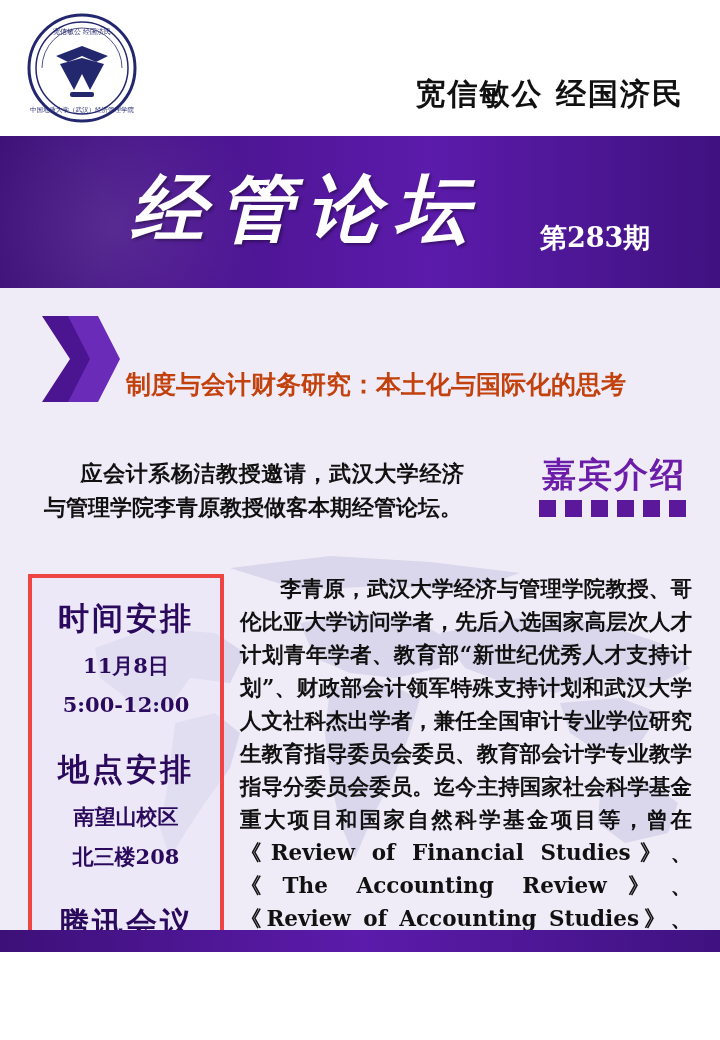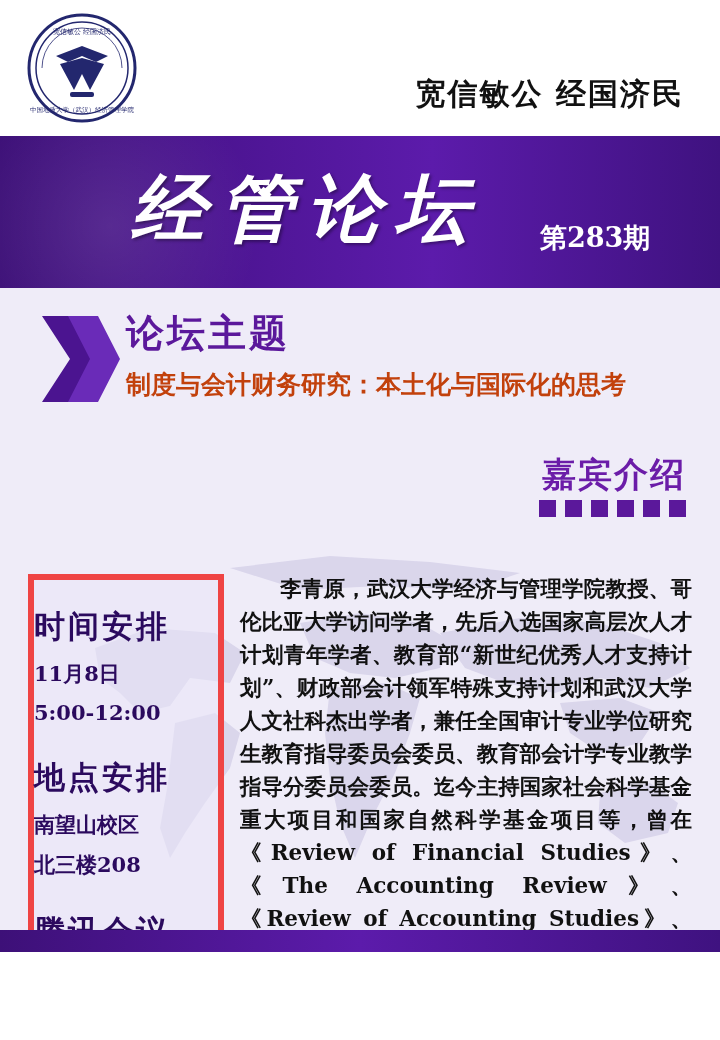--- a/index.html
+++ b/index.html
@@ -181,24 +181,24 @@
   }
   .map-bg svg { display:block; }
 
   .left-col {
     position: absolute;
     left: 28px;
     top: 18px;
     width: 196px;
     height: 444px;
     background: rgba(233,229,247,0.55);
-    border: 6px solid #ef4444;
-    text-align: left;
+    border: 4px solid #ef4444;
+    text-align: center;
     box-sizing: border-box;
-    padding-top: 22px;
+    padding-top: 16px;
   }
   .lc-heading {
     font-family: "DejaVu Serif", serif;
     font-weight: bold;
     font-size: 31px;
     color: #2b0a5e;
     letter-spacing: 3px;
     margin: 4px 0 10px 0;
   }
   .lc-line {
@@ -261,25 +261,25 @@
     <div class="issue-no">第283期</div>
   </div>
 
   <div class="theme-block">
     <div class="chevrons">
       <svg width="78" height="86" viewBox="0 0 78 86">
         <polygon points="0,0 30,0 58,43 30,86 0,86 28,43" fill="#4b1490"></polygon>
         <polygon points="26,0 56,0 78,43 56,86 26,86 48,43" fill="#6a2bb8"></polygon>
       </svg>
     </div>
-    <div class="theme-heading">论坛主题</div>
     <div class="theme-text">制度与会计财务研究：本土化与国际化的思考</div>
   </div>
 
   <div class="intro-row">
+    <div class="intro-text"><span class="indent"></span><span>应会计系杨洁教授邀请，武汉大学经济与管理学院李青原教授做客本期经管论坛。</span></div>
     <div class="guest-heading">嘉宾介绍</div>
     <div class="square-row">
       <span></span>
       <span></span>
       <span></span>
       <span></span>
       <span></span>
       <span></span>
     </div>
   </div>

